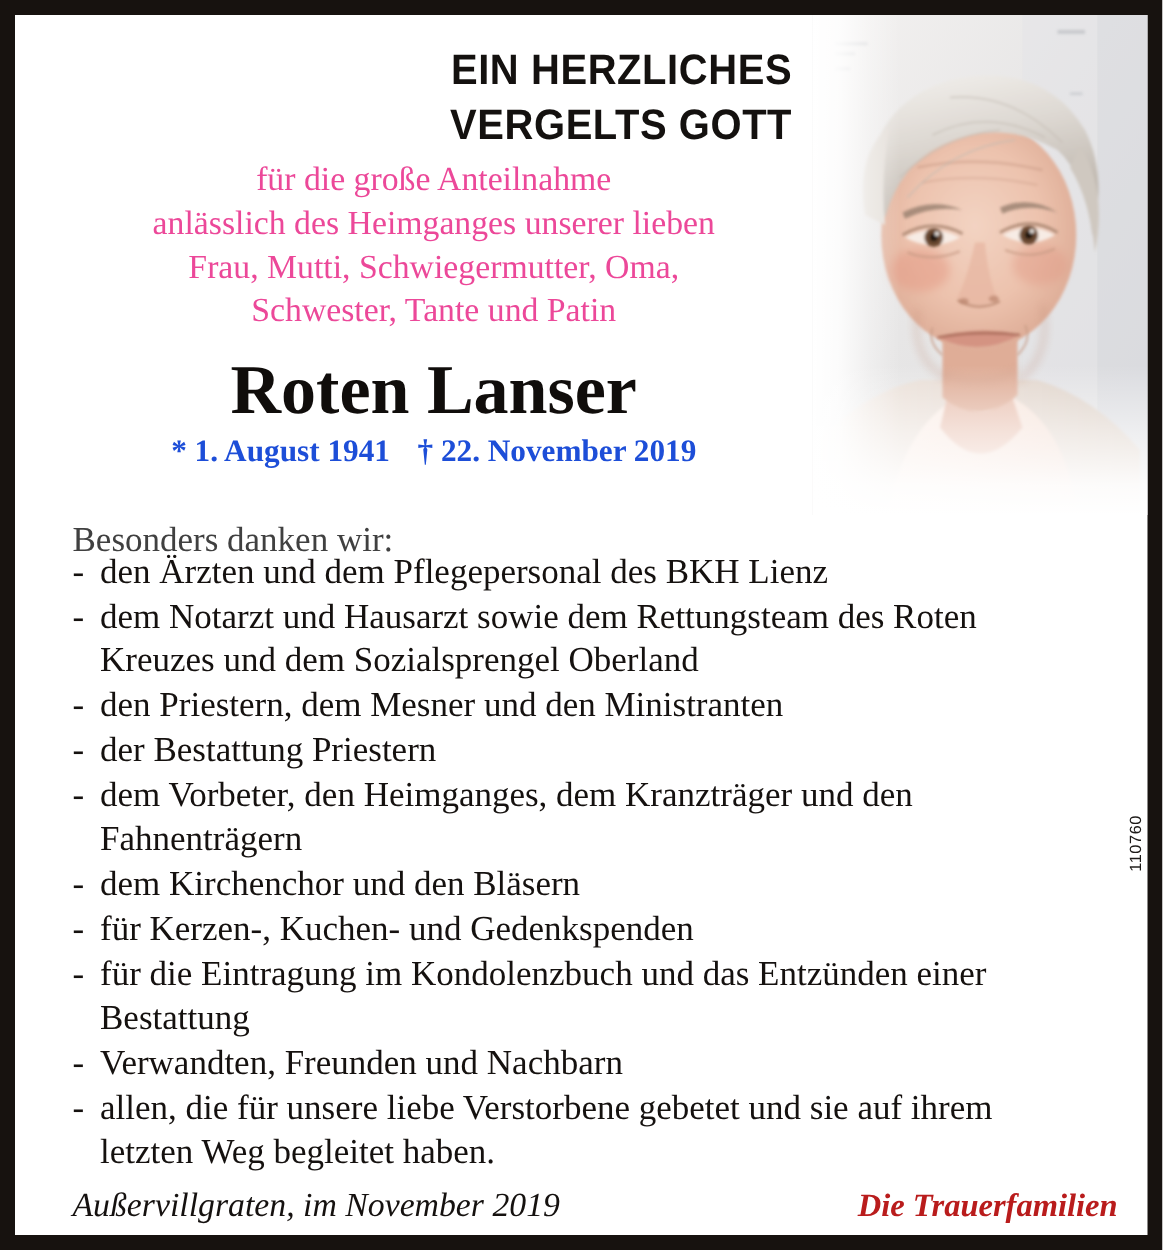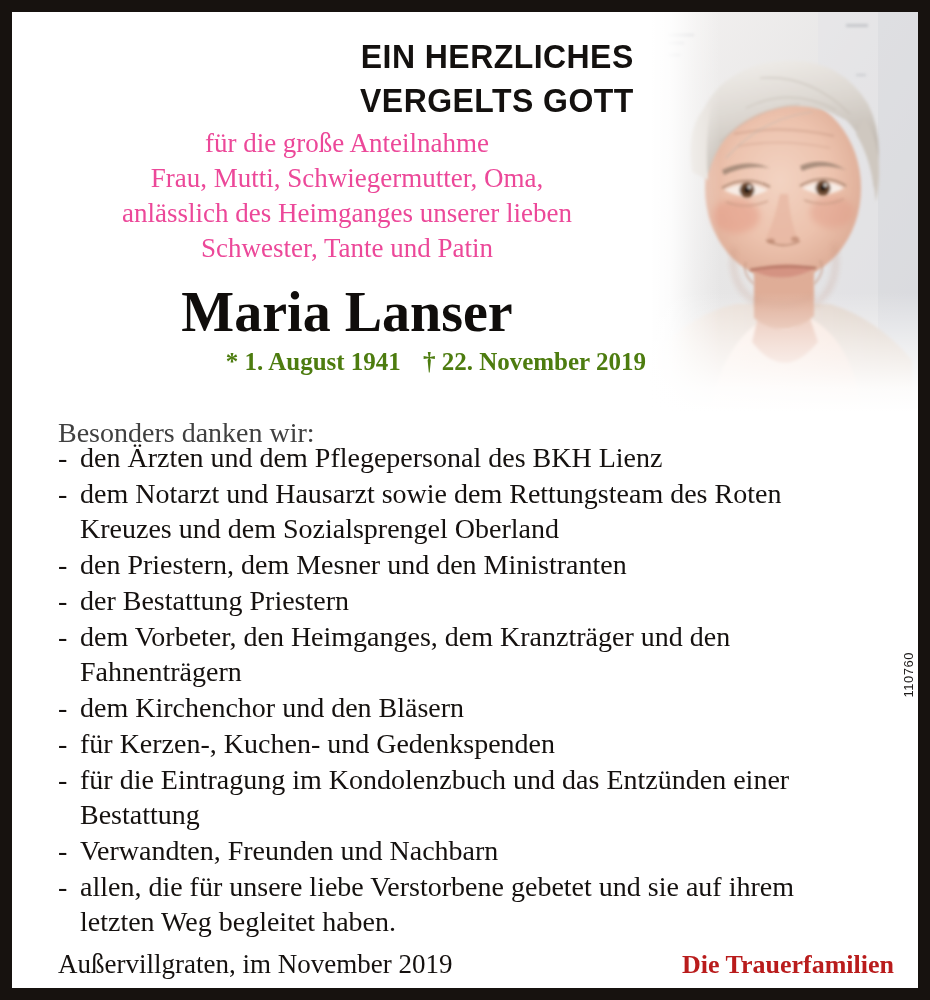--- a/index.html
+++ b/index.html
@@ -97,27 +97,27 @@
     top: 272px;
     width: 618px;
     text-align: center;
     font-size: 56px;
     font-weight: bold;
     line-height: 1;
     color: #100d0b;
   }
   .dates {
     position: absolute;
-    left: 16px;
+    left: 26px;
     top: 336px;
     width: 618px;
-    text-align: right;
+    text-align: center;
     font-size: 25px;
     font-weight: bold;
-    color: #4d7c0f;
+    color: #1d4ed8;
     white-space: nowrap;
   }
   .dates .d-birth { margin-right: 22px; }
   .dates .sym { font-weight: bold; }
 
   
   .thanks-lead {
     position: absolute;
     left: 46px;
     top: 404px;
@@ -149,20 +149,21 @@
 
   
   .footer {
     position: absolute;
     left: 46px;
     right: 24px;
     bottom: 8px;
     display: flex;
     justify-content: space-between;
     align-items: center;
+    font-style: italic;
   }
   .footer .place {
     font-size: 27px;
     color: #15110f;
   }
   .footer .signature {
     font-size: 26px;
     font-weight: bold;
     color: #b91c1c;
   }
@@ -312,26 +313,26 @@
       <div class="photo-fade-bottom"></div>
     </div>
 
     <div class="headline">
       <span class="hl">EIN HERZLICHES</span>
       <span class="hl">VERGELTS GOTT</span>
     </div>
 
     <div class="intro">
       <span>für die große Anteilnahme</span>
+      <span>anlässlich des Heimganges unserer lieben</span>
       <span>Frau, Mutti, Schwiegermutter, Oma,</span>
-      <span>anlässlich des Heimganges unserer lieben</span>
       <span>Schwester, Tante und Patin</span>
     </div>
 
-    <div class="name">Maria Lanser</div>
+    <div class="name">Roten Lanser</div>
 
     <div class="dates">
       <span class="d-birth"><span class="sym">*</span>&nbsp;<span>1. August 1941</span></span><span class="d-death"><span class="sym">†</span>&nbsp;<span>22. November 2019</span></span>
     </div>
 
     <div class="thanks-lead">Besonders danken wir:</div>
 
     <div class="thanks-list">
       <span class="item">
           <span class="dash">-</span>

